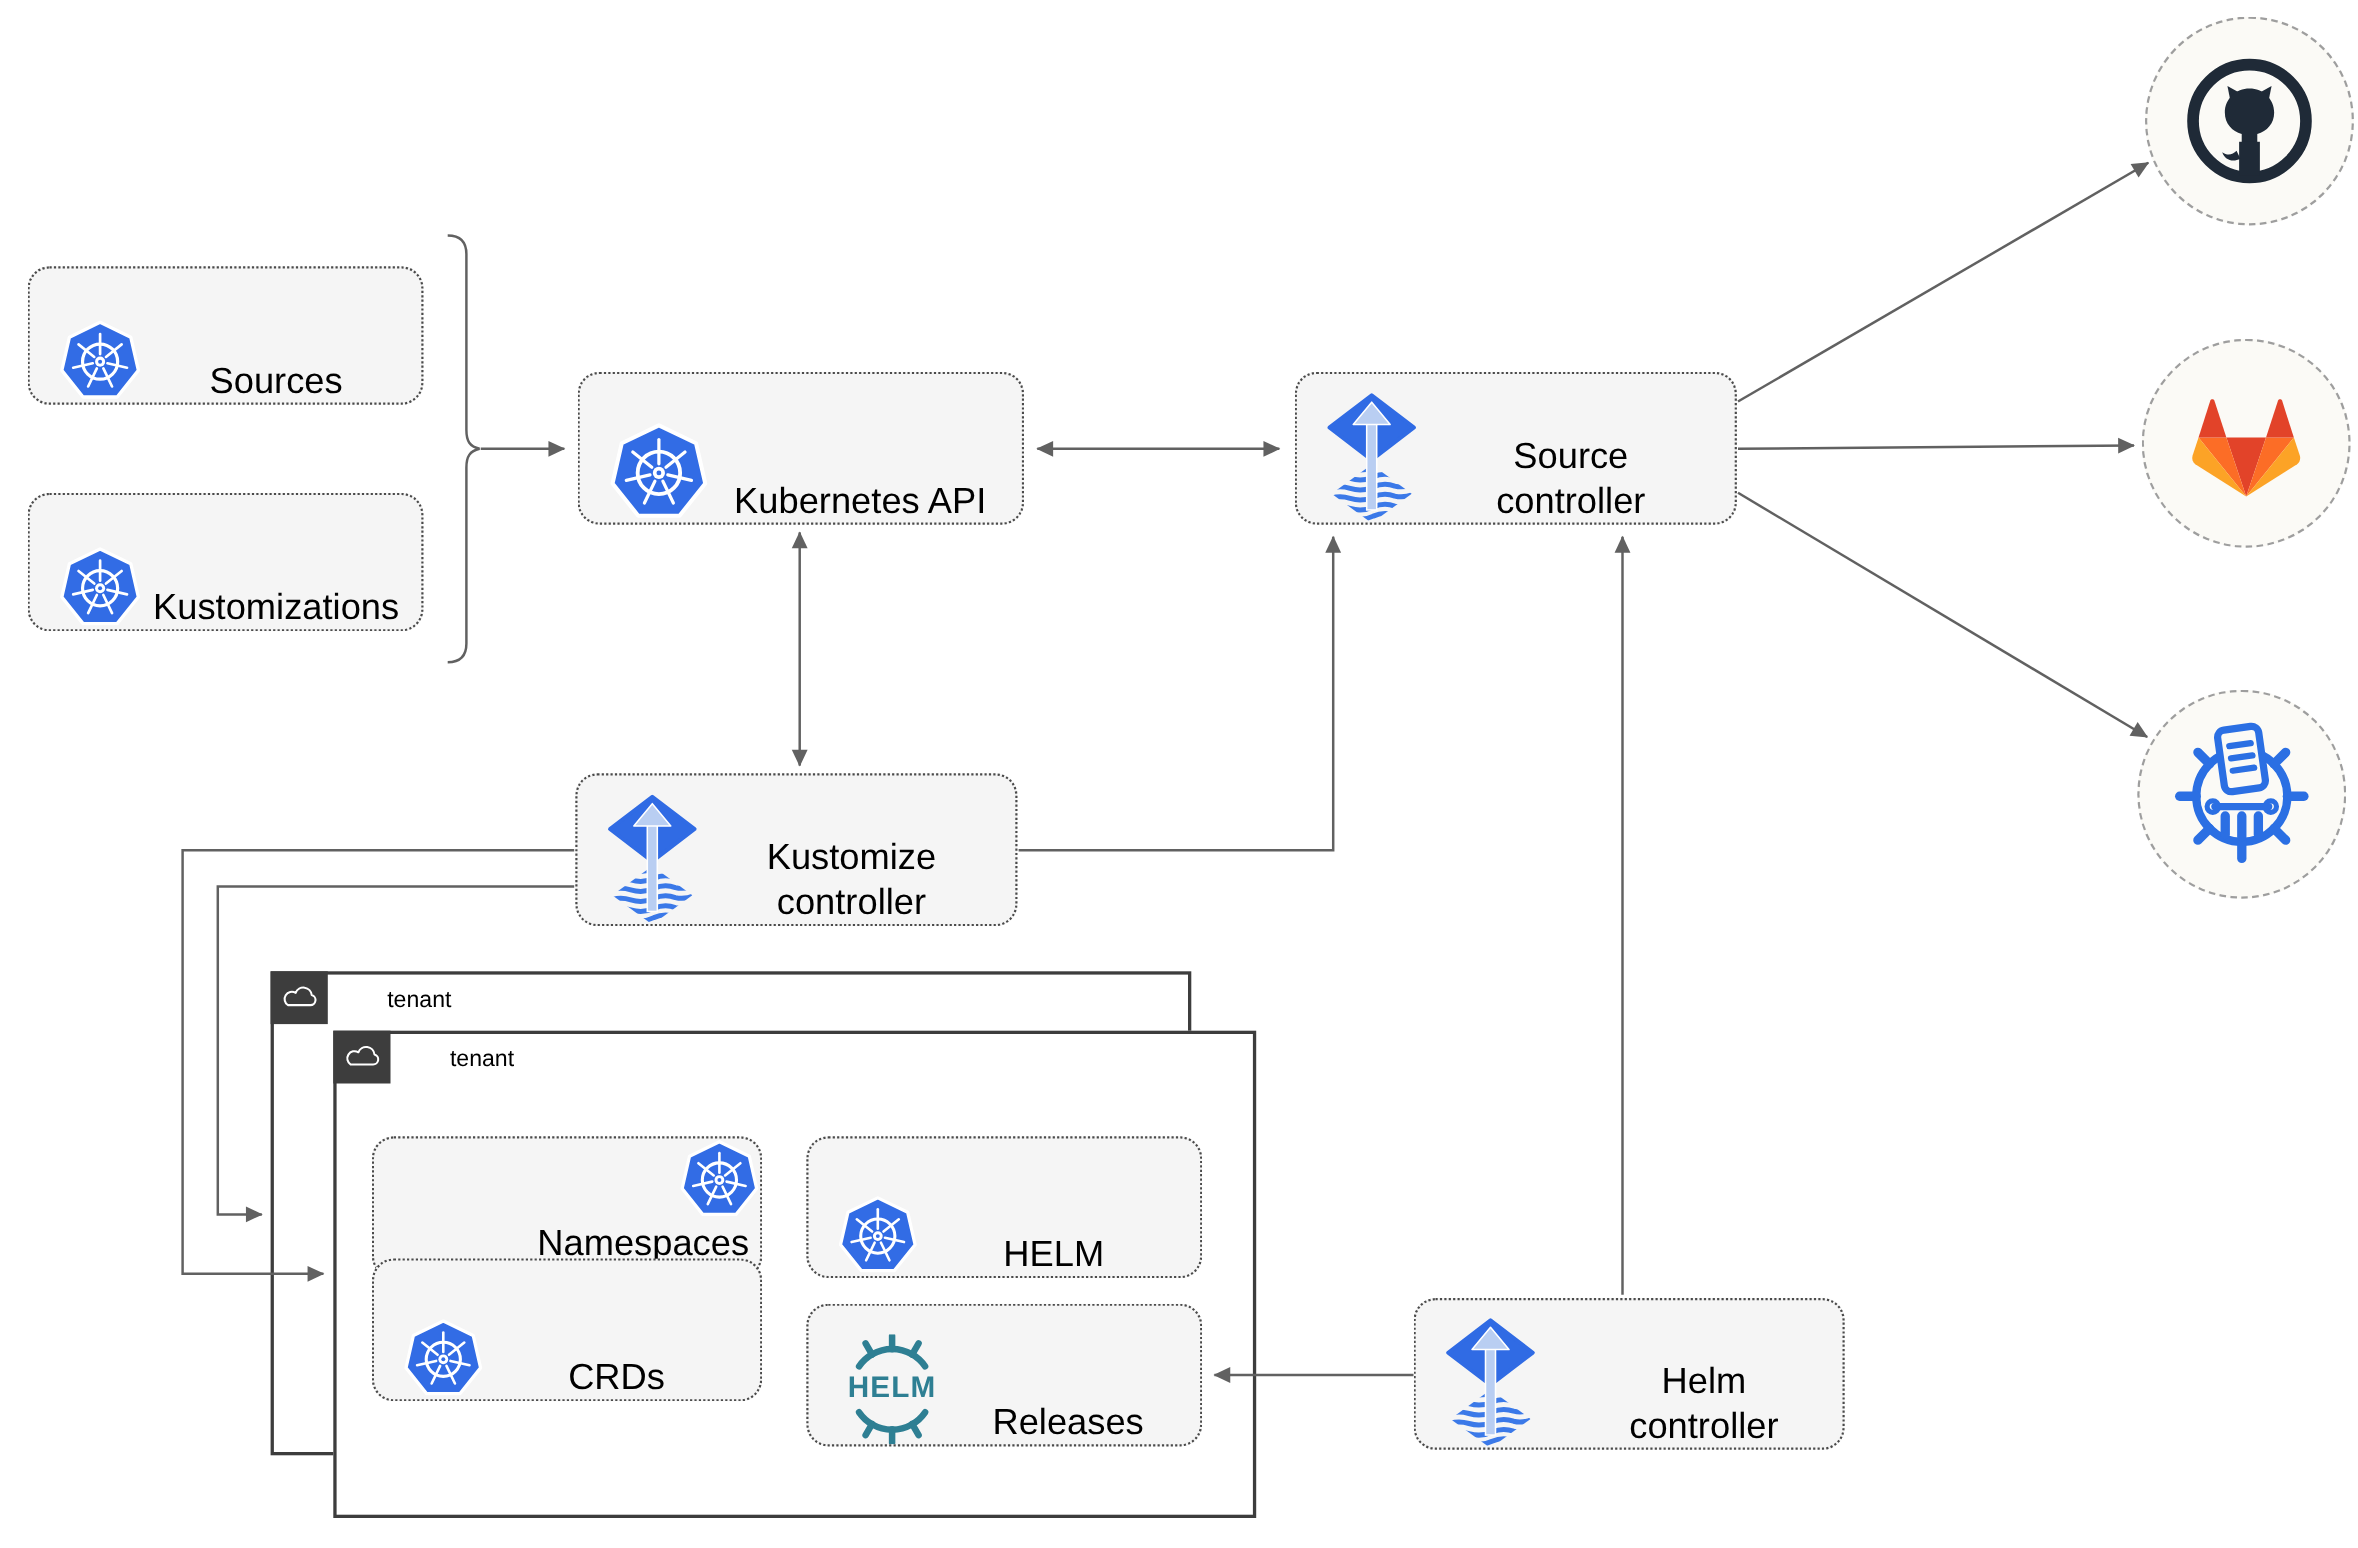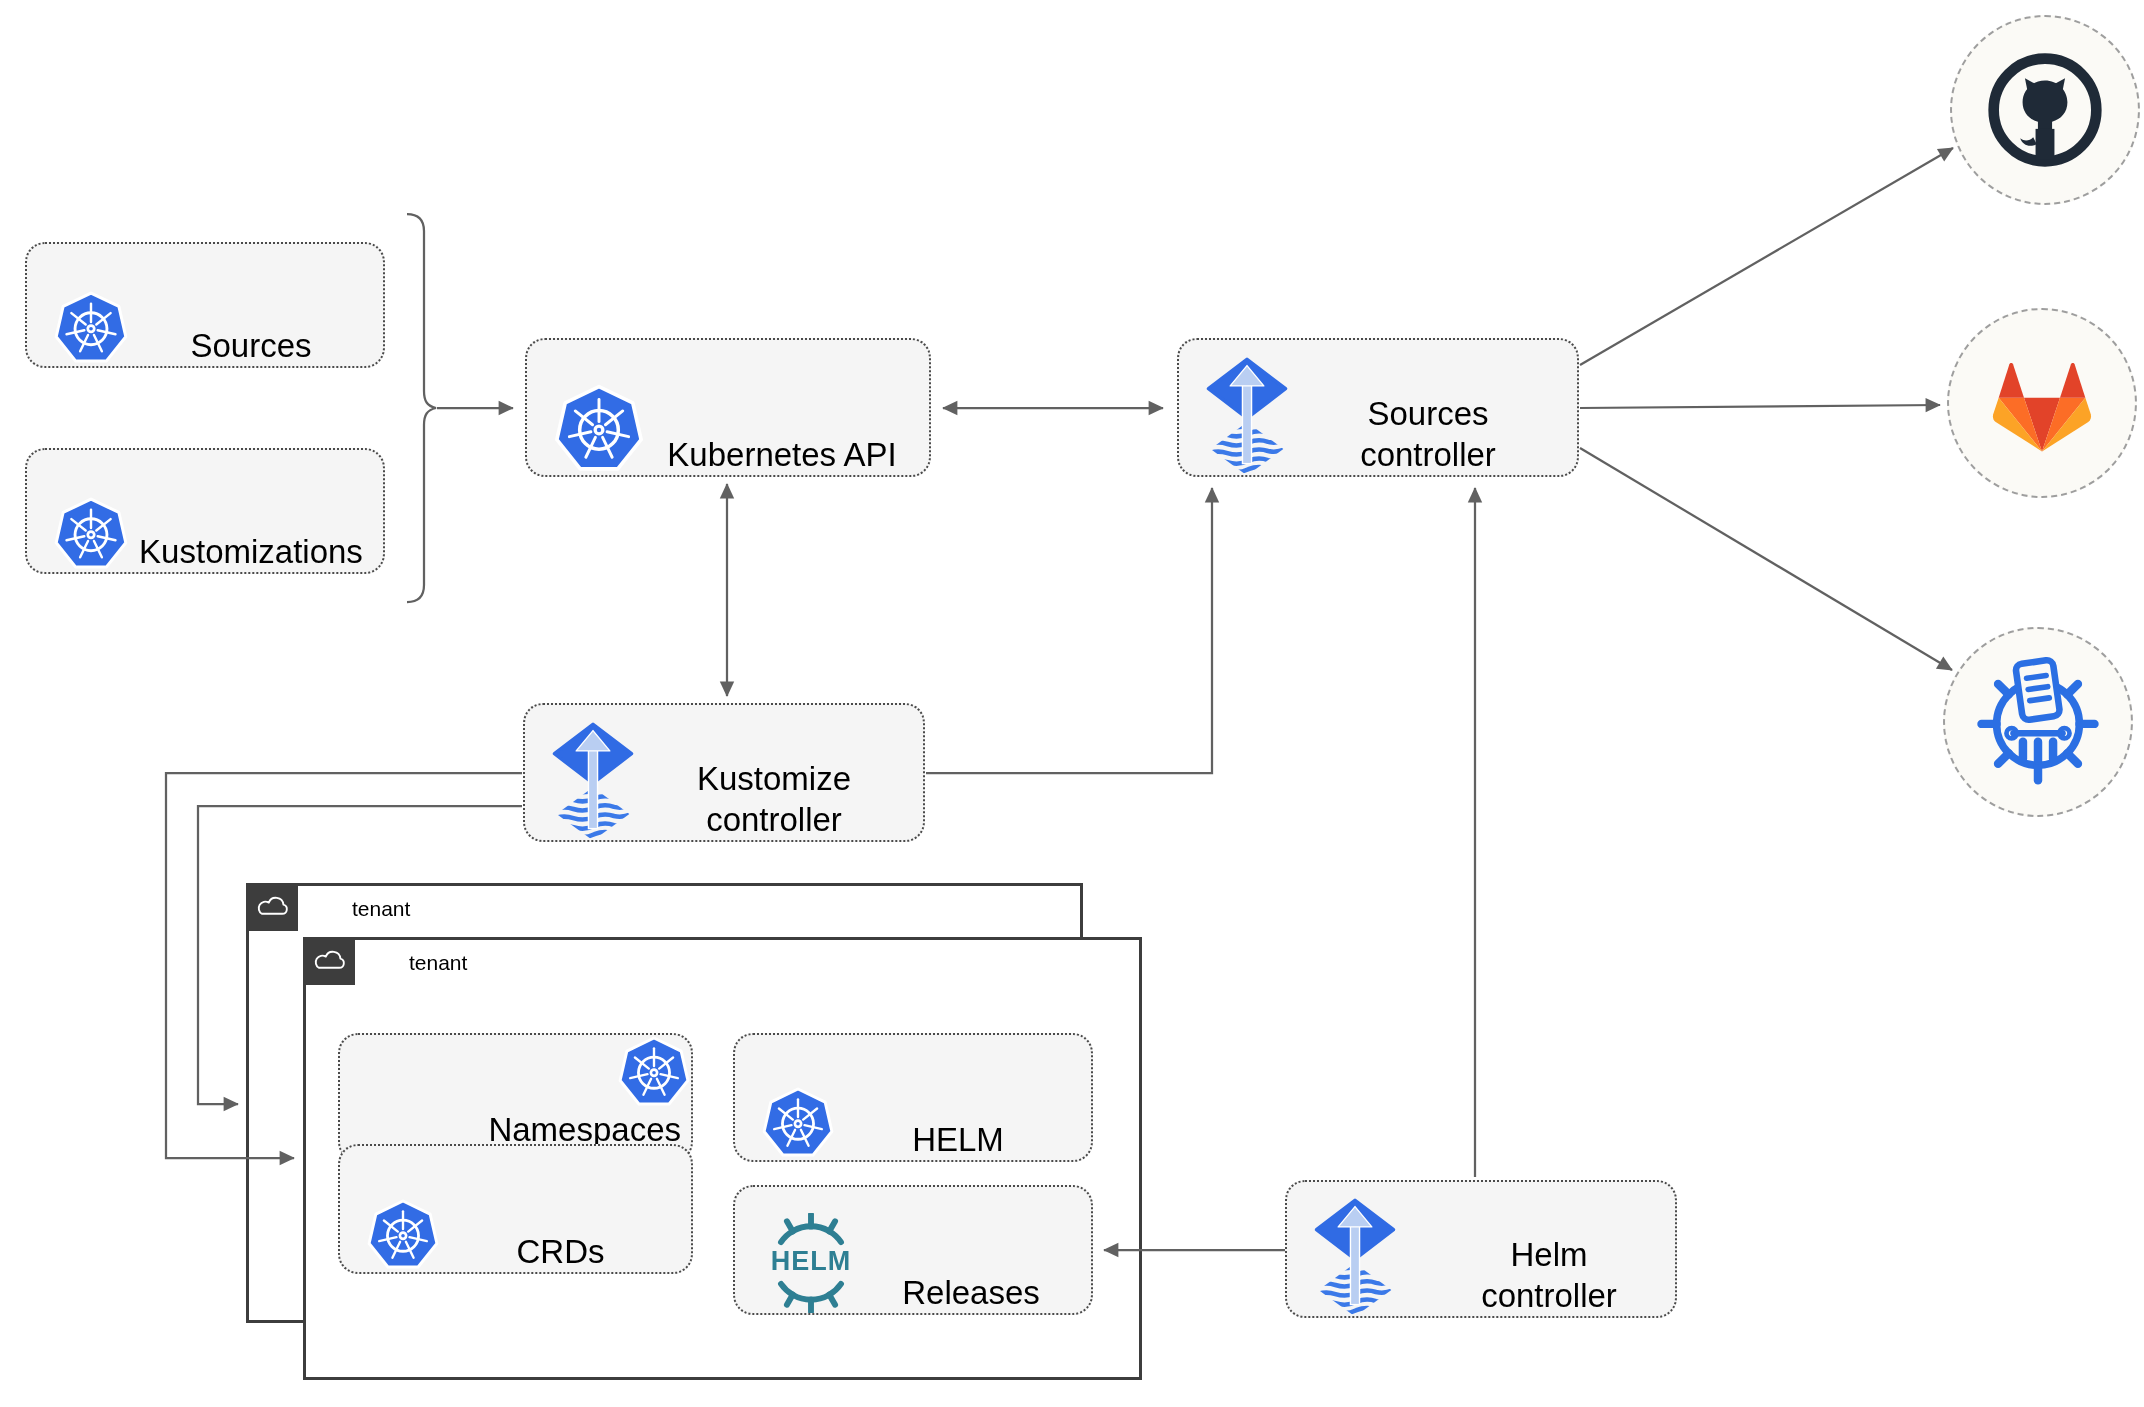--- a/index.html
+++ b/index.html
@@ -193,21 +193,21 @@
       </span>
     <span class="label">Kubernetes API</span>
   </div>
 
   <div class="node wrap" style="left:1177px;top:338px;width:402px;height:139px;">
     <span class="nicon">
       <svg width="84" height="118">
           <use href="#ic-flux"></use>
         </svg>
       </span>
-    <span class="label">Sources controller</span>
+    <span class="label">Source controller</span>
   </div>
 
   <div class="node wrap" style="left:523px;top:703px;width:402px;height:139px;">
     <span class="nicon">
       <svg width="84" height="118">
           <use href="#ic-flux"></use>
         </svg>
       </span>
     <span class="label">Kustomize controller</span>
   </div>

